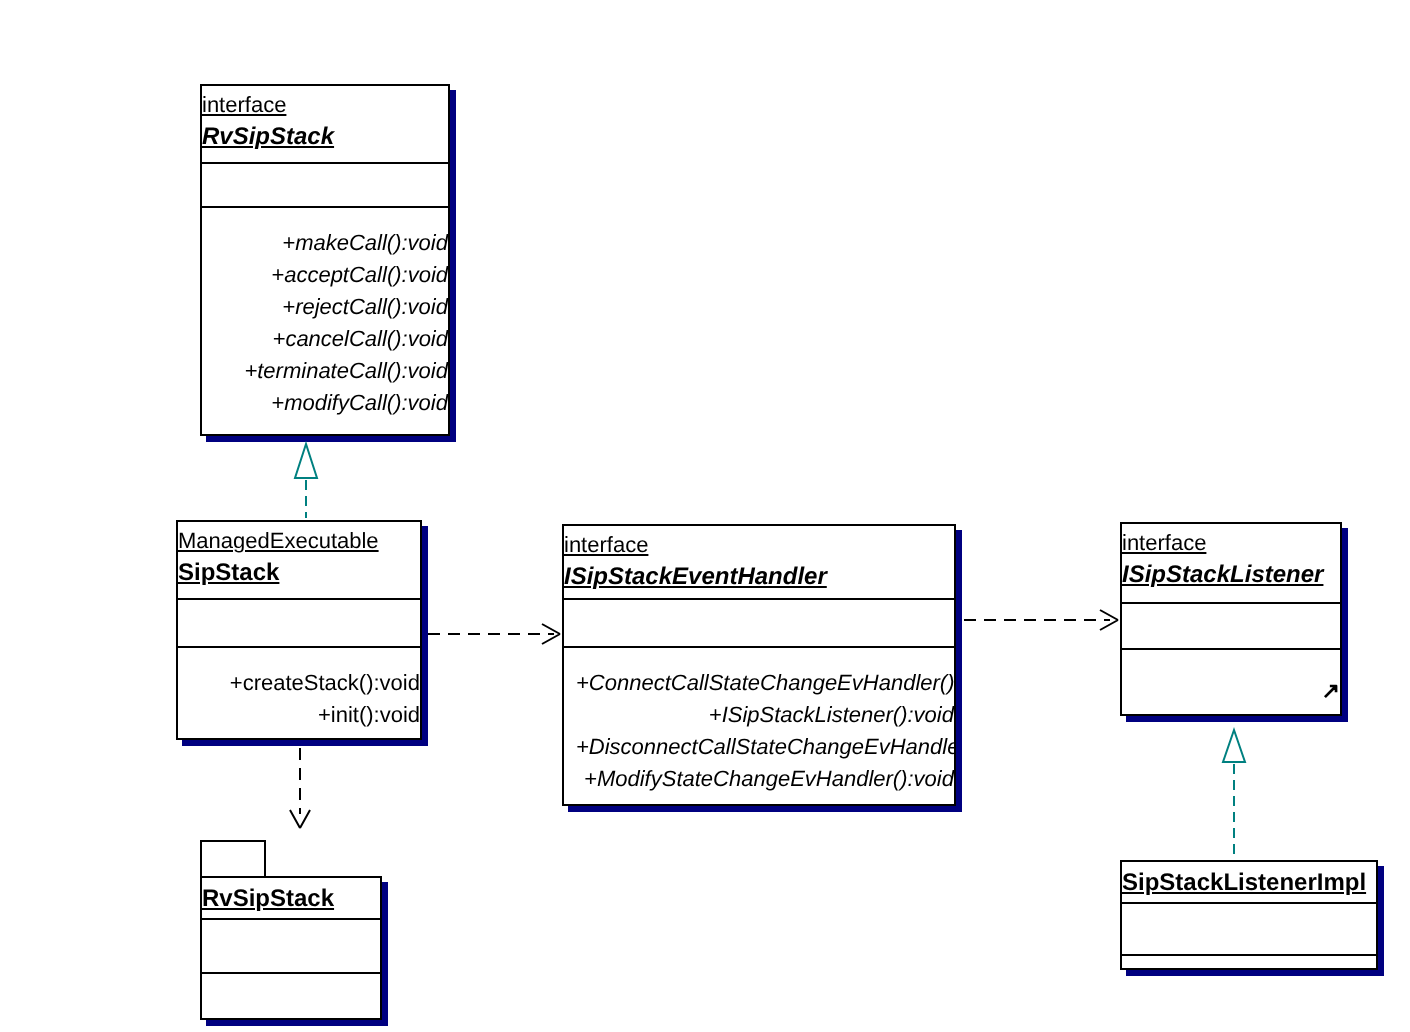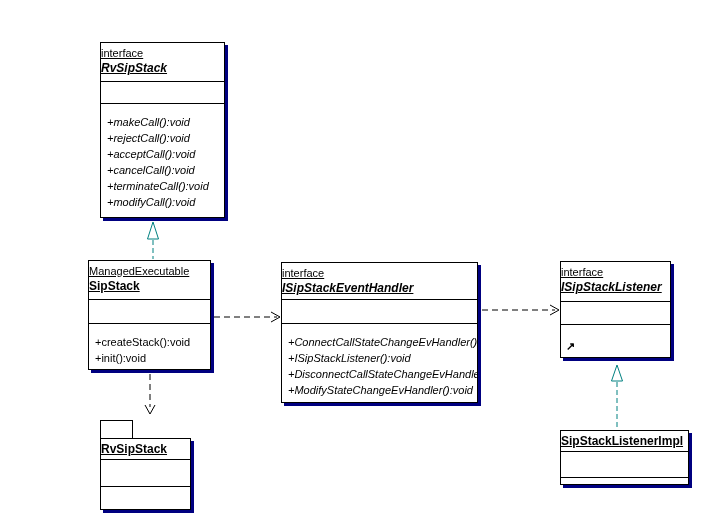--- a/index.html
+++ b/index.html
@@ -8,21 +8,21 @@
     font-family:"Liberation Sans",sans-serif;color:var(--text,#000);
   }
   #canvas{position:relative;width:705px;height:516px;background:#ffffff;}
 
   .uml{
     position:absolute;box-sizing:border-box;background:#ffffff;
     border:1px solid var(--box-border,#000);
     box-shadow:3px 3px 0 var(--box-shadow,#000080);
     display:flex;flex-direction:column;
   }
-  .sec{box-sizing:border-box;overflow:hidden;}
+  .sec{box-sizing:border-box;overflow:hidden;text-align:right;}
   .sec + .sec{border-top:1px solid var(--box-border,#000);}
   .title{text-align:left;padding-top:3px;text-decoration:underline;}
   .stereo{font-size:11px;line-height:15px;height:15px;}
   .cname{font-size:12px;line-height:15px;height:15px;font-weight:bold;}
   .cname.single{height:20px;line-height:20px;padding-top:0;}
   .it{font-style:italic;}
   .methods{padding:10px 0 0 6px;}
   .m{font-size:11px;line-height:16px;height:16px;white-space:nowrap;overflow:hidden;}
   .grow{flex:1 1 auto;}
 
@@ -47,22 +47,22 @@
 <div id="canvas">
 
   <div class="uml" style="left:100px;top:42px;width:125px;height:176px;">
     <div class="sec title" style="height:38px;">
       <div class="stereo">interface</div>
       <div class="cname it">RvSipStack</div>
     </div>
     <div class="sec" style="height:22px;"></div>
     <div class="sec methods it grow">
       <div class="m">+makeCall():void</div>
+      <div class="m">+acceptCall():void</div>
       <div class="m">+rejectCall():void</div>
-      <div class="m">+acceptCall():void</div>
       <div class="m">+cancelCall():void</div>
       <div class="m">+terminateCall():void</div>
       <div class="m">+modifyCall():void</div>
     </div>
   </div>
 
   <div class="uml" style="left:88px;top:260px;width:123px;height:110px;">
     <div class="sec title" style="height:38px;">
       <div class="stereo">ManagedExecutable</div>
       <div class="cname">SipStack</div>

